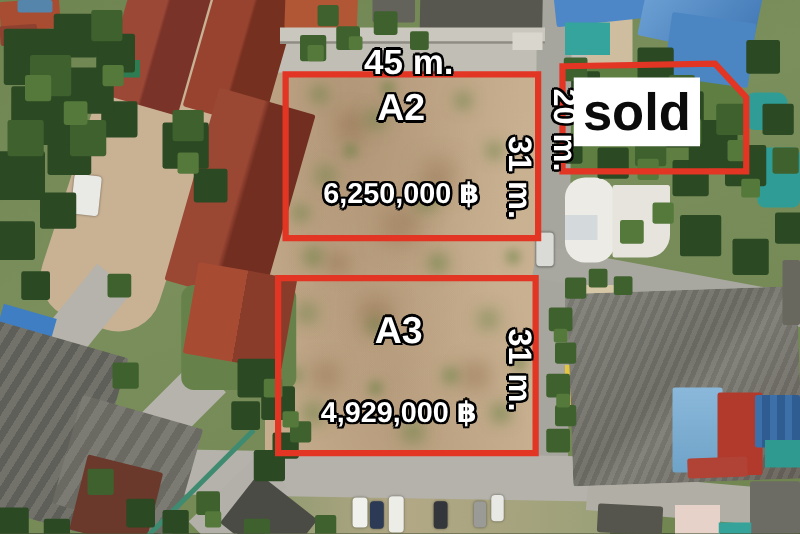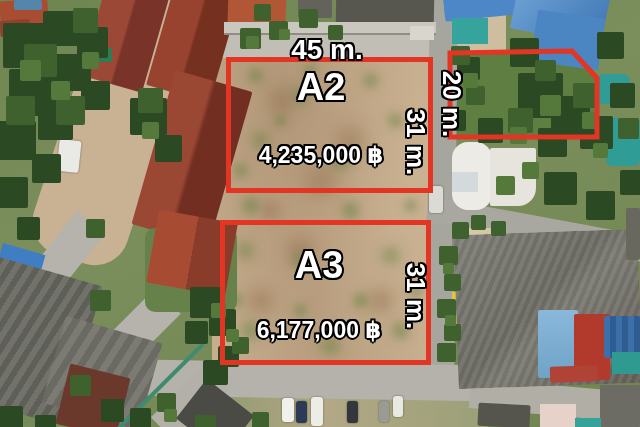--- a/index.html
+++ b/index.html
@@ -161,21 +161,21 @@
   .plot-rect{position:absolute;border:5px solid #e23524;box-sizing:border-box;z-index:30;}
   .rect-a2{left:226px;top:57px;width:207px;height:136px;}
   .rect-a3{left:220px;top:220px;width:211px;height:145px;}
   .sold-svg{position:absolute;left:440px;top:42px;width:170px;height:105px;z-index:30;overflow:visible;}
 
   .lbl{position:absolute;transform:translate(-50%,-50%);font-weight:700;color:#fff;
     white-space:nowrap;z-index:40;line-height:1;
     text-shadow:2px 0 0 #000,-2px 0 0 #000,0 2px 0 #000,0 -2px 0 #000,
       1.6px 1.6px 0 #000,-1.6px 1.6px 0 #000,1.6px -1.6px 0 #000,-1.6px -1.6px 0 #000;}
   .lbl.rot{transform:translate(-50%,-50%) rotate(90deg);}
-  .sz-name{font-size:38px;text-align:center;}
+  .sz-name{font-size:30px;text-align:center;}
   .sz-area{font-size:25px;}
   .sz-price{font-size:23px;}
   .sz-dim{font-size:28px;}
   .sz-side{font-size:26px;}
   .sz-soldprice{font-size:22px;z-index:38;}
   .sold-box{position:absolute;left:459px;top:62px;width:101px;height:55px;background:#ffffff;
     z-index:45;display:flex;align-items:center;justify-content:center;}
   .sold-text{font-weight:700;font-size:42px;color:#0b0b0b;line-height:1;letter-spacing:0;}
 </style>
 </head>
@@ -259,22 +259,25 @@
   <div class="abs stamp trees-light"></div>
 
   <div class="plot-rect rect-a2"></div>
   <div class="plot-rect rect-a3"></div>
   <svg class="sold-svg" viewBox="0 0 170 105">
     <polygon points="10,11 132,9 157,36 157,95 10,95" fill="none" stroke="#e23524" stroke-width="5" stroke-linejoin="miter"></polygon>
   </svg>
 
   <div class="lbl sz-dim" style="left:327px;top:50px;text-align:center;">45 m.</div>
   <div class="lbl sz-name" style="left:321px;top:87px;">A2</div>
-  <div class="lbl sz-price" style="left:321px;top:155px;">4,235,000 ฿</div>
+  <div class="lbl sz-price" style="left:321px;top:155px;">6,250,000 ฿</div>
   <div class="lbl rot sz-side" style="left:416px;top:142px;">31 m.</div>
 
   <div class="lbl rot sz-side" style="left:452px;top:104px;">20 m.</div>
+  <div class="sold-box">
+    <span class="sold-text">sold</span>
+  </div>
 
   <div class="lbl sz-name" style="left:319px;top:265px;">A3</div>
-  <div class="lbl sz-price" style="left:319px;top:330px;">6,177,000 ฿</div>
+  <div class="lbl sz-price" style="left:319px;top:330px;">4,929,000 ฿</div>
   <div class="lbl rot sz-side" style="left:416px;top:296px;">31 m.</div>
 
 </div>
 
 </body></html>

